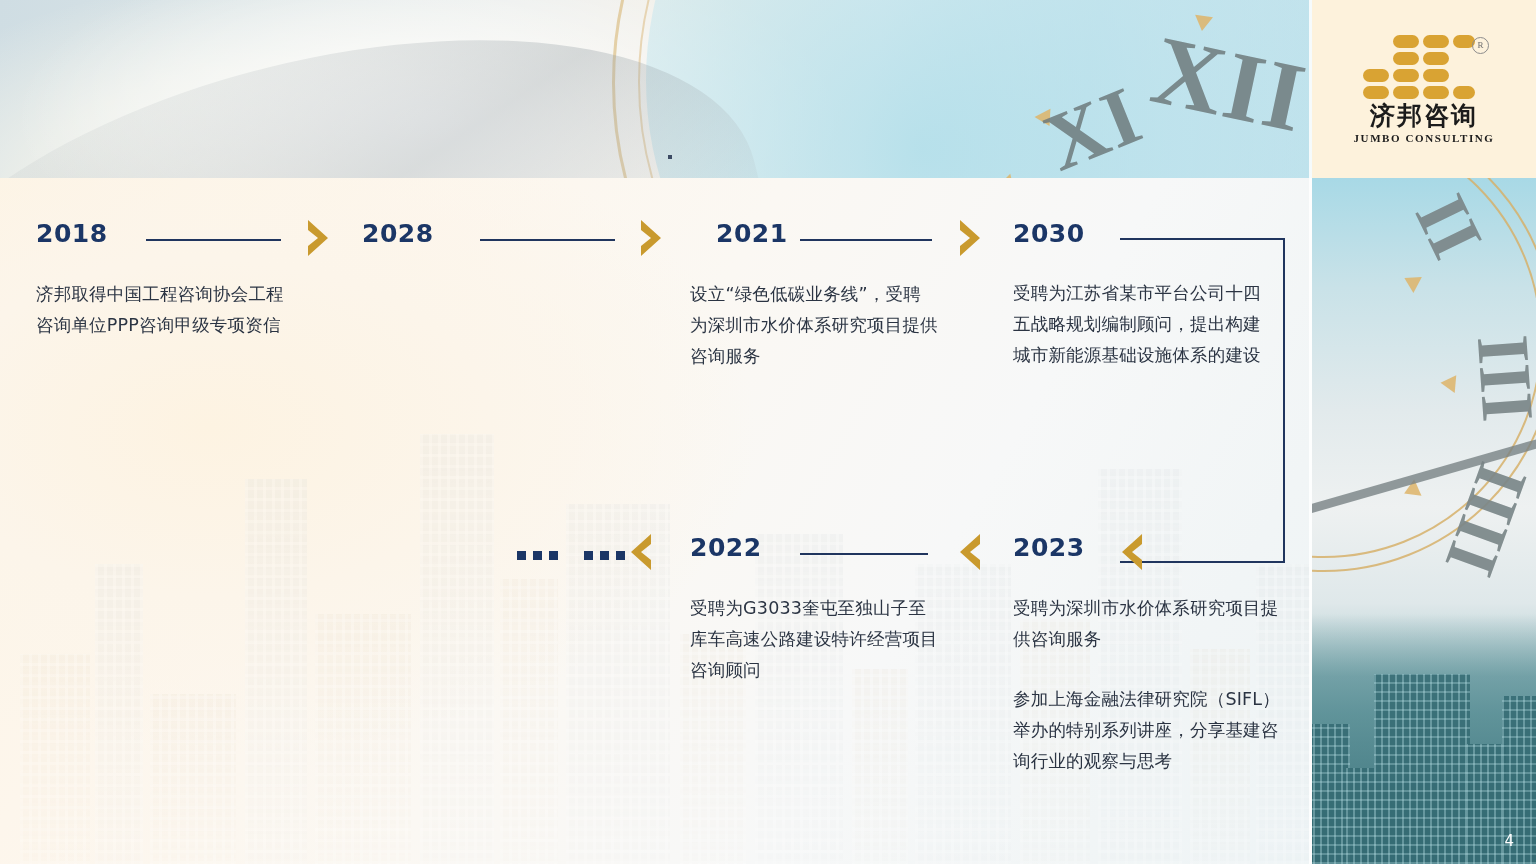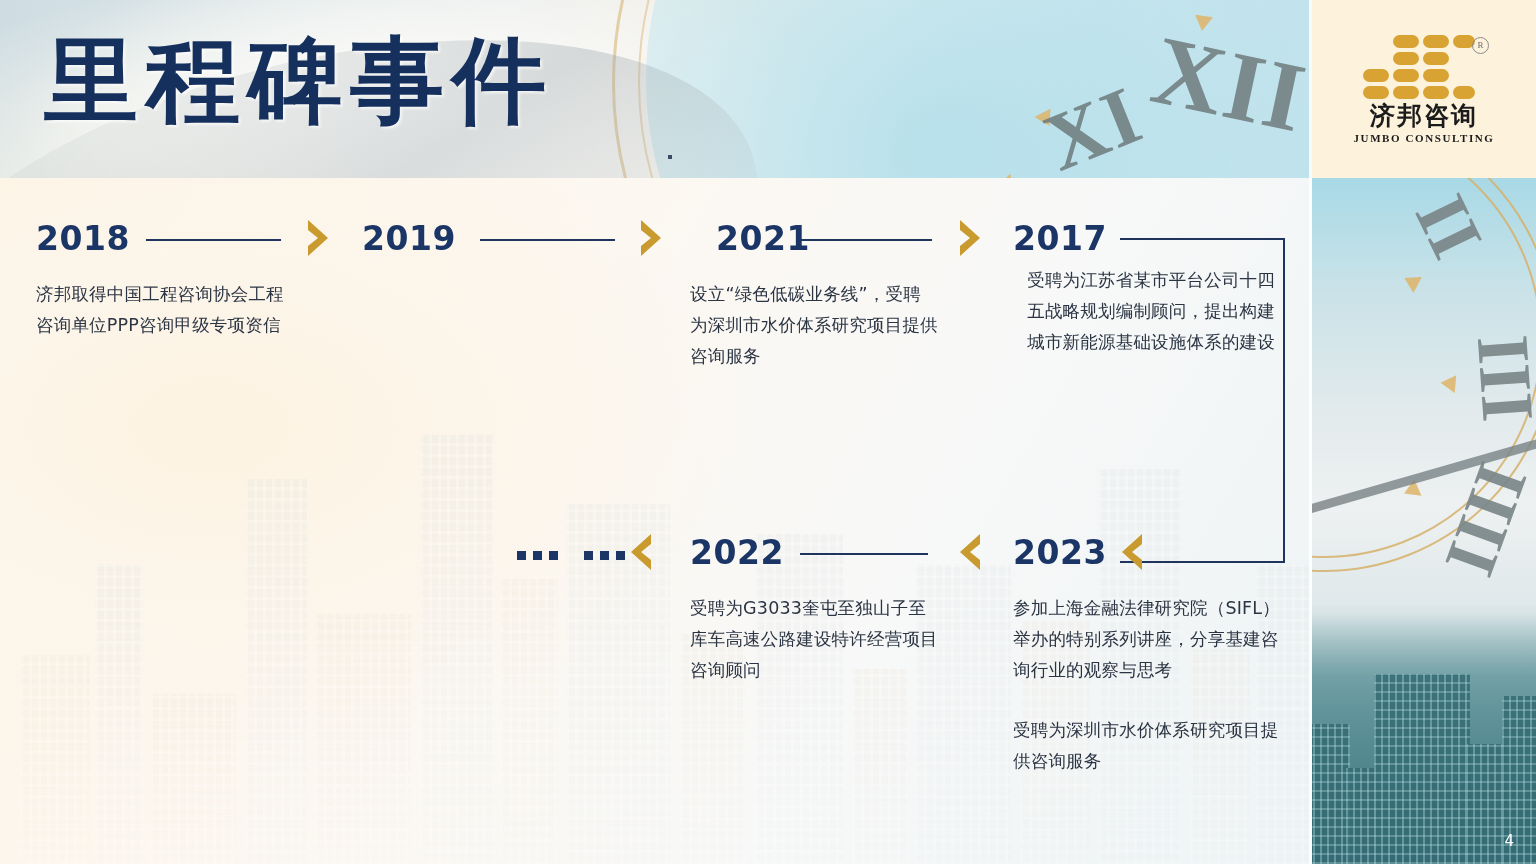--- a/index.html
+++ b/index.html
@@ -86,21 +86,21 @@
   .bld{position:absolute;bottom:0;background:linear-gradient(180deg,rgba(206,212,214,.55),rgba(206,212,214,.12));}
   .bld.warm{background:linear-gradient(180deg,rgba(225,214,195,.5),rgba(225,214,195,.1));}
   .win-grid{position:absolute;left:0;top:0;width:100%;height:100%;
     background-image:repeating-linear-gradient(90deg,rgba(255,255,255,.5) 0 3px,transparent 3px 9px),
                      repeating-linear-gradient(0deg,rgba(255,255,255,.45) 0 3px,transparent 3px 11px);}
 
   
   .row{position:absolute;left:0;width:1312px;}
   .node{position:absolute;}
   .year{
-    font-size:33px;font-weight:700;color:#1b3666;letter-spacing:.5px;
+    font-size:25px;font-weight:700;color:#1b3666;letter-spacing:.5px;
     font-family:"DejaVu Sans","Liberation Sans",sans-serif;
   }
   .hline{position:absolute;height:2px;background:#20355e;}
   .chev{position:absolute;width:26px;height:38px;}
   .chev svg{display:block;}
   .desc{
     color:#2b3443;font-size:17.5px;line-height:31px;letter-spacing:.2px;
     font-family:"DejaVu Sans","Liberation Sans",sans-serif;
   }
   .desc p{margin:0 0 29px 0;}
@@ -147,21 +147,20 @@
     </div>
     <div class="clock-sweep"></div>
 
     <div class="tick" style="left:1194px;top:16px;transform:rotate(8deg);"></div>
     <div class="tick" style="left:1037px;top:112px;transform:rotate(-28deg);"></div>
     <div class="tick" style="left:1000px;top:178px;transform:rotate(-44deg);"></div>
 
     <span class="rn rn-xi">XI</span>
     <span class="rn rn-xii">XII</span>
 
-    <div class="title">里程碑事件</div>
     <div class="title-dot"></div>
   </div>
 
   <div class="logo-panel">
     <div class="logo-mark">
       <span class="brick" style="left:30px;top:0px;width:26px;"></span>
       <span class="brick" style="left:60px;top:0px;width:26px;"></span>
       <span class="brick" style="left:90px;top:0px;width:22px;"></span>
       <span class="brick" style="left:30px;top:17px;width:26px;"></span>
       <span class="brick" style="left:60px;top:17px;width:26px;"></span>
@@ -240,21 +239,21 @@
       <div class="chev" style="left:305px;top:41px;">
         <svg width="26" height="38" viewBox="0 0 26 38">
             <path d="M3 1 L23 19 L3 37 L3 27 L13 19 L3 11 Z" fill="#c99a2e"></path>
           </svg>
       </div>
       <div class="desc" style="position:absolute;left:36px;top:101px;width:264px;">
         <p>济邦取得中国工程咨询协会工程咨询单位PPP咨询甲级专项资信</p>
       </div>
 
       <div class="node" style="left:362px;top:41px;width:270px;">
-        <div class="year">2019</div>
+        <div class="year">2028</div>
       </div>
       <div class="hline" style="left:480px;top:61px;width:135px;"></div>
       <div class="chev" style="left:638px;top:41px;">
         <svg width="26" height="38" viewBox="0 0 26 38">
             <path d="M3 1 L23 19 L3 37 L3 27 L13 19 L3 11 Z" fill="#c99a2e"></path>
           </svg>
       </div>
       <div class="desc" style="position:absolute;left:362px;top:101px;width:262px;">
       </div>
 
@@ -265,23 +264,23 @@
       <div class="chev" style="left:957px;top:41px;">
         <svg width="26" height="38" viewBox="0 0 26 38">
             <path d="M3 1 L23 19 L3 37 L3 27 L13 19 L3 11 Z" fill="#c99a2e"></path>
           </svg>
       </div>
       <div class="desc" style="position:absolute;left:690px;top:101px;width:248px;">
         <p>设立“绿色低碳业务线”，受聘为深圳市水价体系研究项目提供咨询服务</p>
       </div>
 
       <div class="node" style="left:1013px;top:41px;width:280px;">
-        <div class="year">2017</div>
-      </div>
-      <div class="desc" style="position:absolute;left:1013px;top:87px;width:262px;text-align:right;">
+        <div class="year">2030</div>
+      </div>
+      <div class="desc" style="position:absolute;left:1013px;top:100px;width:262px;">
         <p>受聘为江苏省某市平台公司十四五战略规划编制顾问，提出构建城市新能源基础设施体系的建设</p>
       </div>
 
       <div class="bracket" style="left:1120px;top:60px;width:163px;height:321px;border-top-width:2px;border-bottom-width:2px;"></div>
 
     </div>
 
     <div class="row" style="top:0;">
 
       <div class="ellipsis" style="left:517px;top:373px;">
@@ -322,22 +321,22 @@
       <div class="node" style="left:1013px;top:355px;width:270px;">
         <div class="year">2023</div>
       </div>
       <div class="chev" style="left:1119px;top:355px;">
         <svg width="26" height="38" viewBox="0 0 26 38">
             <path d="M23 1 L3 19 L23 37 L23 27 L13 19 L23 11 Z" fill="#c99a2e"></path>
           </svg>
       </div>
 
       <div class="desc" style="position:absolute;left:1013px;top:415px;width:268px;">
+        <p>受聘为深圳市水价体系研究项目提供咨询服务</p>
         <p>参加上海金融法律研究院（SIFL）举办的特别系列讲座，分享基建咨询行业的观察与思考</p>
-        <p>受聘为深圳市水价体系研究项目提供咨询服务</p>
       </div>
 
     </div>
   </div>
 
   <div class="right-panel">
     <div class="rp-ring" style="left:-220px;top:-70px;width:460px;height:460px;"></div>
     <div class="rp-ring" style="left:-206px;top:-56px;width:432px;height:432px;"></div>
 
     <div class="tick" style="left:90px;top:96px;transform:rotate(118deg);"></div>

